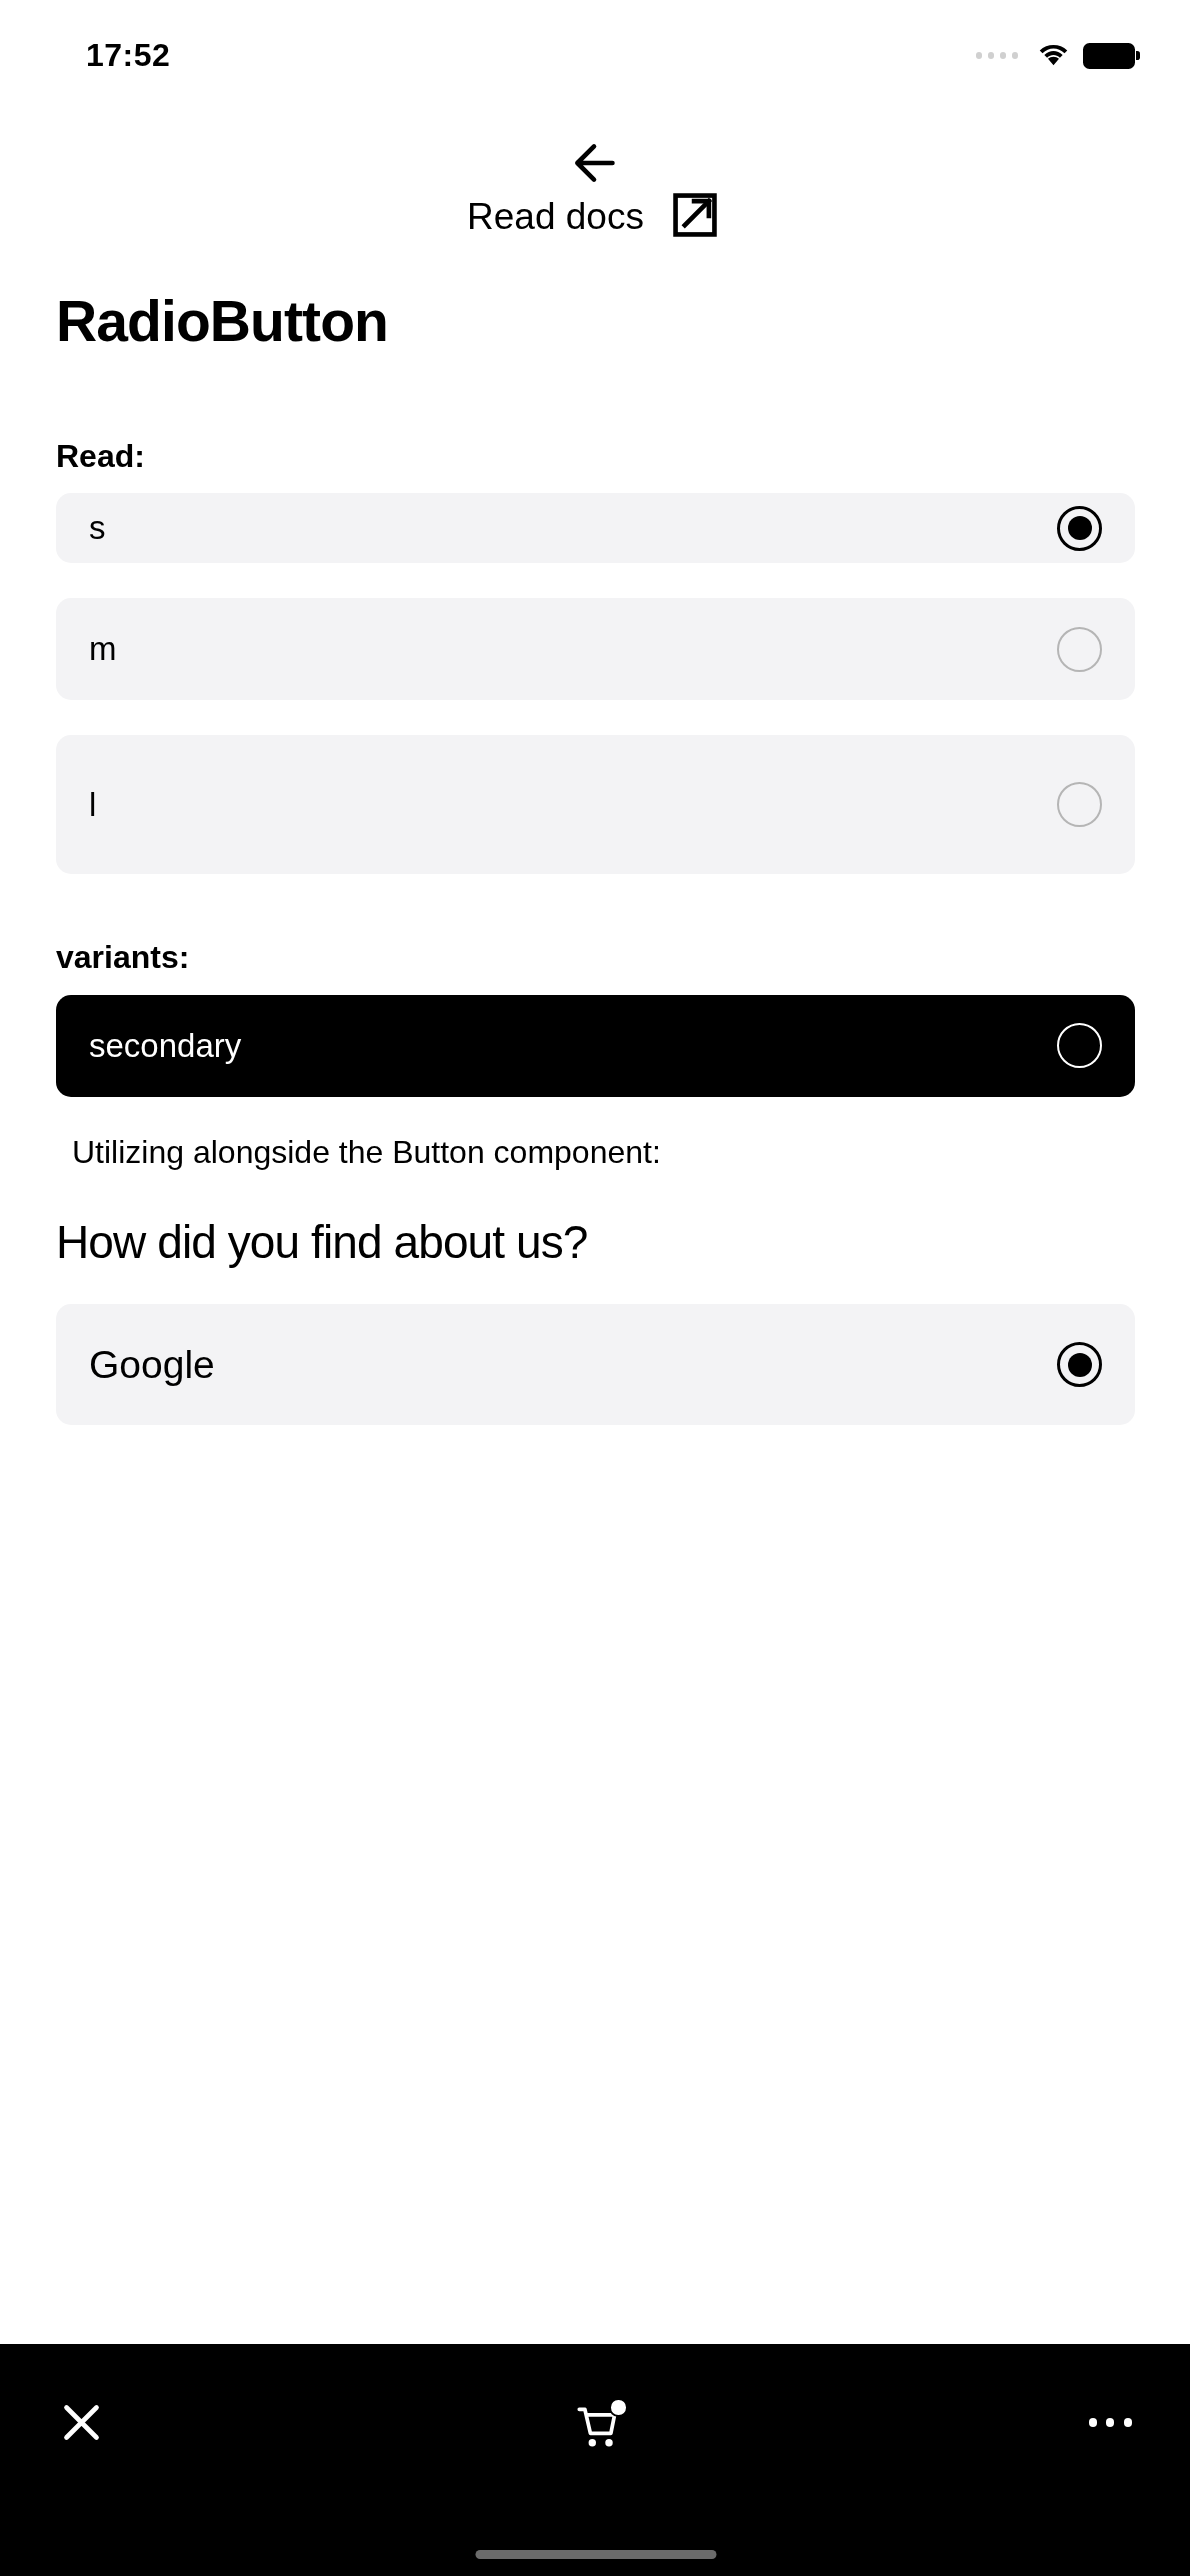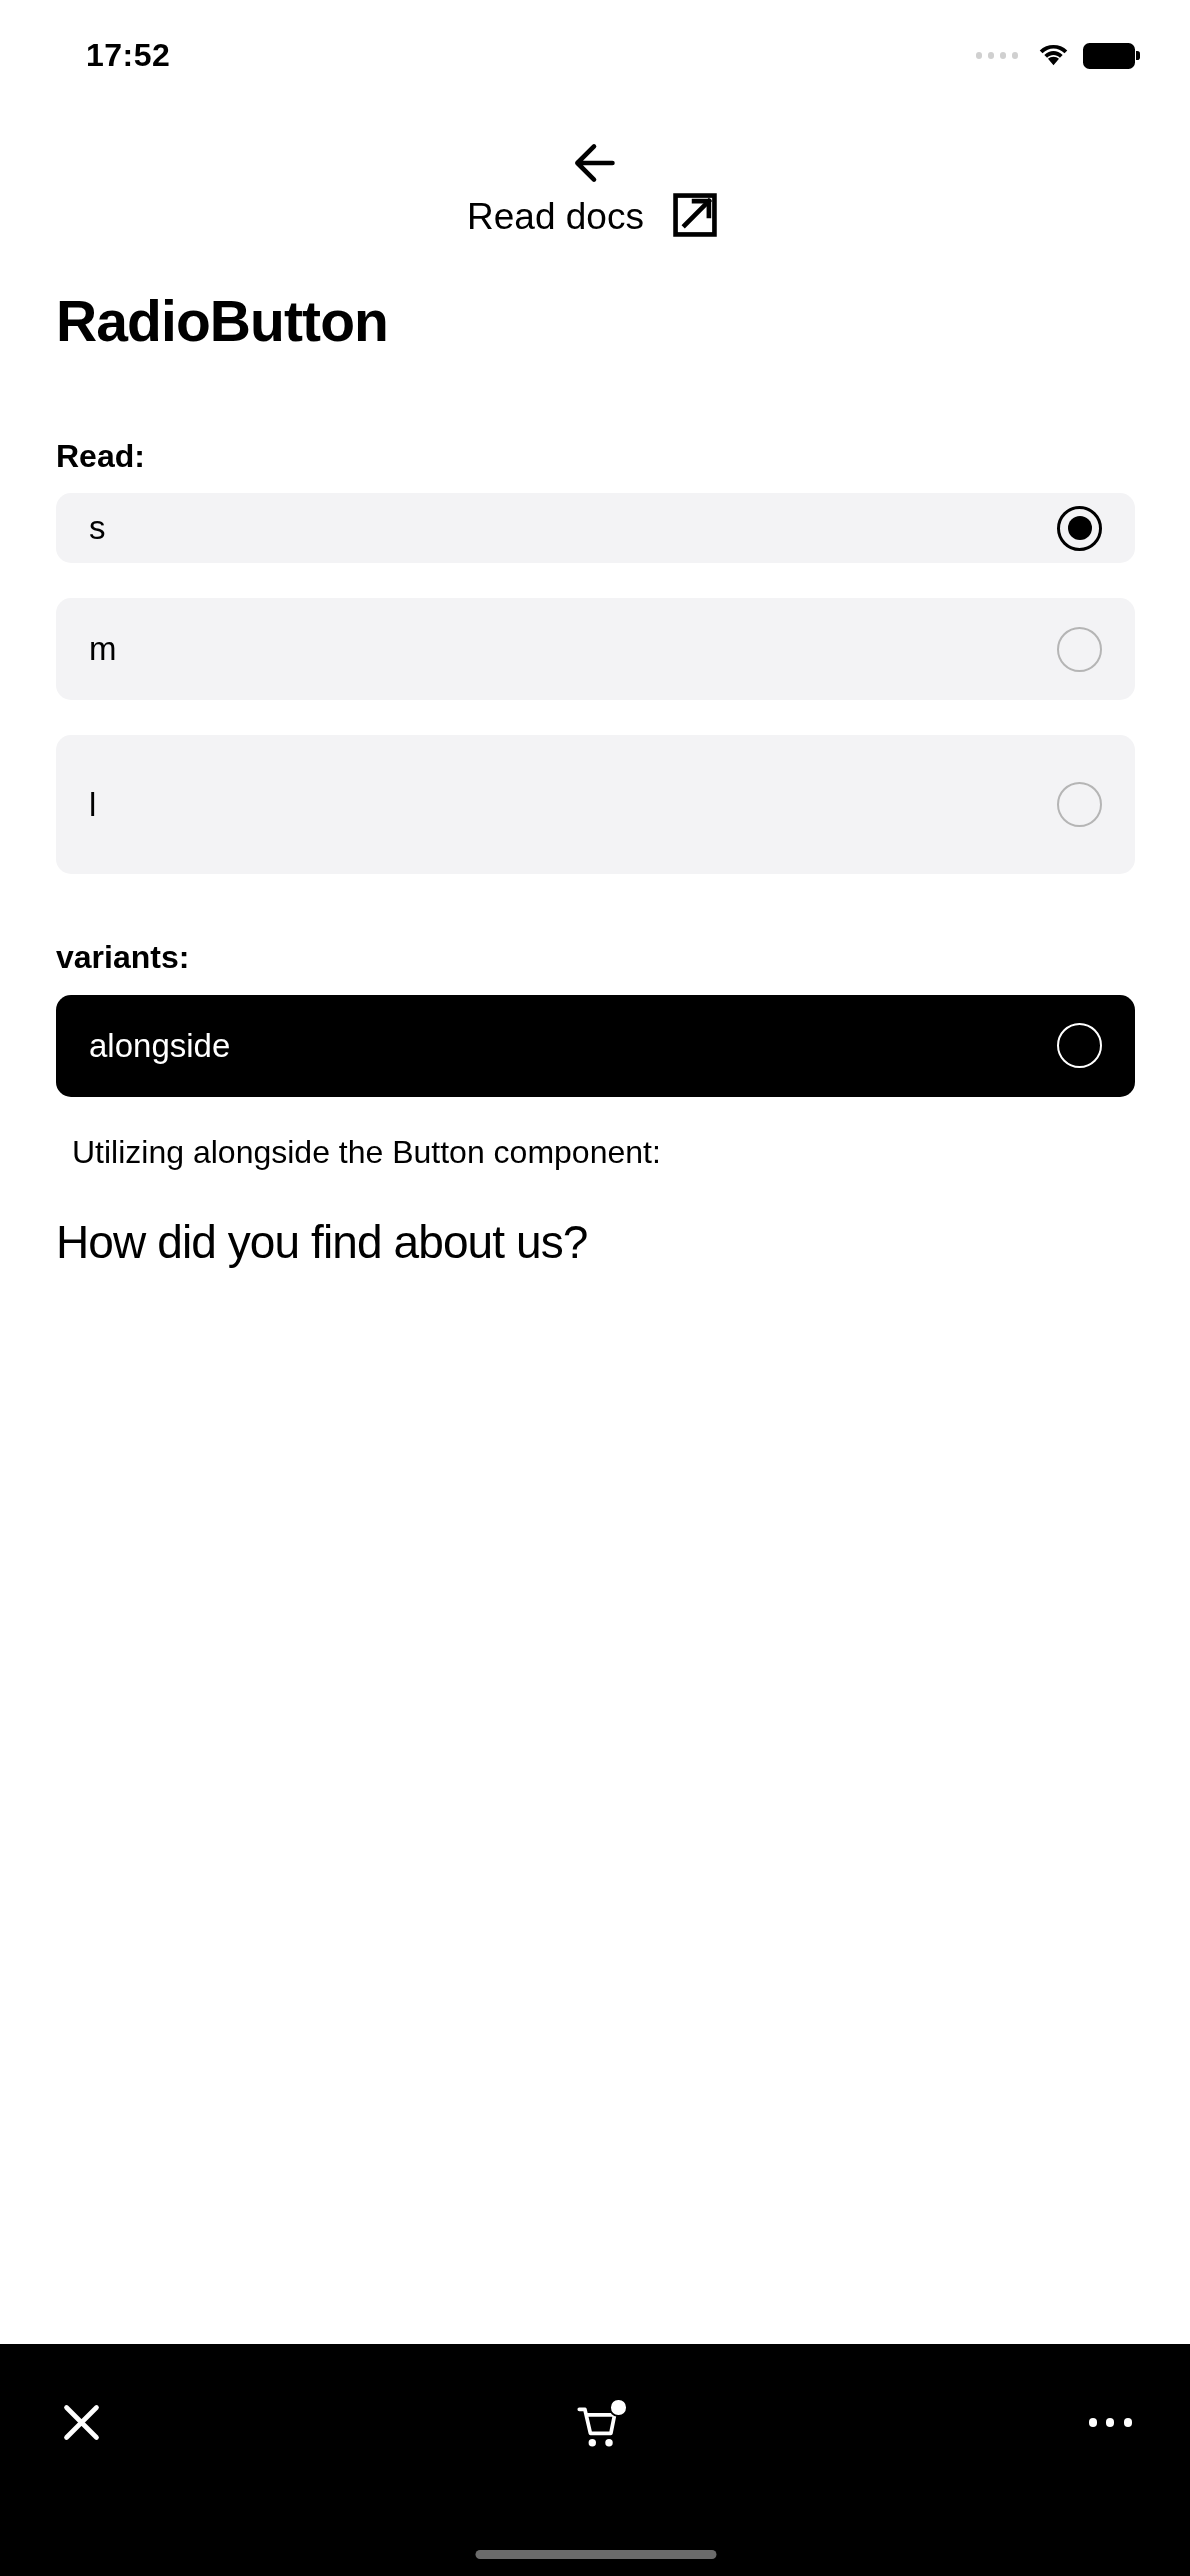--- a/index.html
+++ b/index.html
@@ -264,30 +264,34 @@
     <span class="radio"></span>
   </div>
 </div>
 
 <div class="spacer-40"></div>
 
 <div class="section-label">variants:</div>
 
 <div class="options-group">
   <div class="option option-m option-dark">
-    <span class="option-label">alongside</span>
+    <span class="option-label">secondary</span>
     <span class="radio dark-outline"></span>
   </div>
 </div>
 
 <div class="usage-label">Utilizing alongside the Button component:</div>
 
 <h2 class="question-heading">How did you find about us?</h2>
 
 <div class="options-group">
+  <div class="option option-lg">
+    <span class="option-label-lg">Google</span>
+    <span class="radio selected"></span>
+  </div>
 </div>
 
 <div class="bottom-bar">
   <div>
     <svg width="45" height="45" viewBox="0 0 48 48">
       <path d="M8 8 L40 40 M40 8 L8 40" stroke="#fff" stroke-width="5" stroke-linecap="round"></path>
     </svg>
   </div>
   <div class="bottom-center">
     <svg width="52" height="52" viewBox="0 0 56 56">

